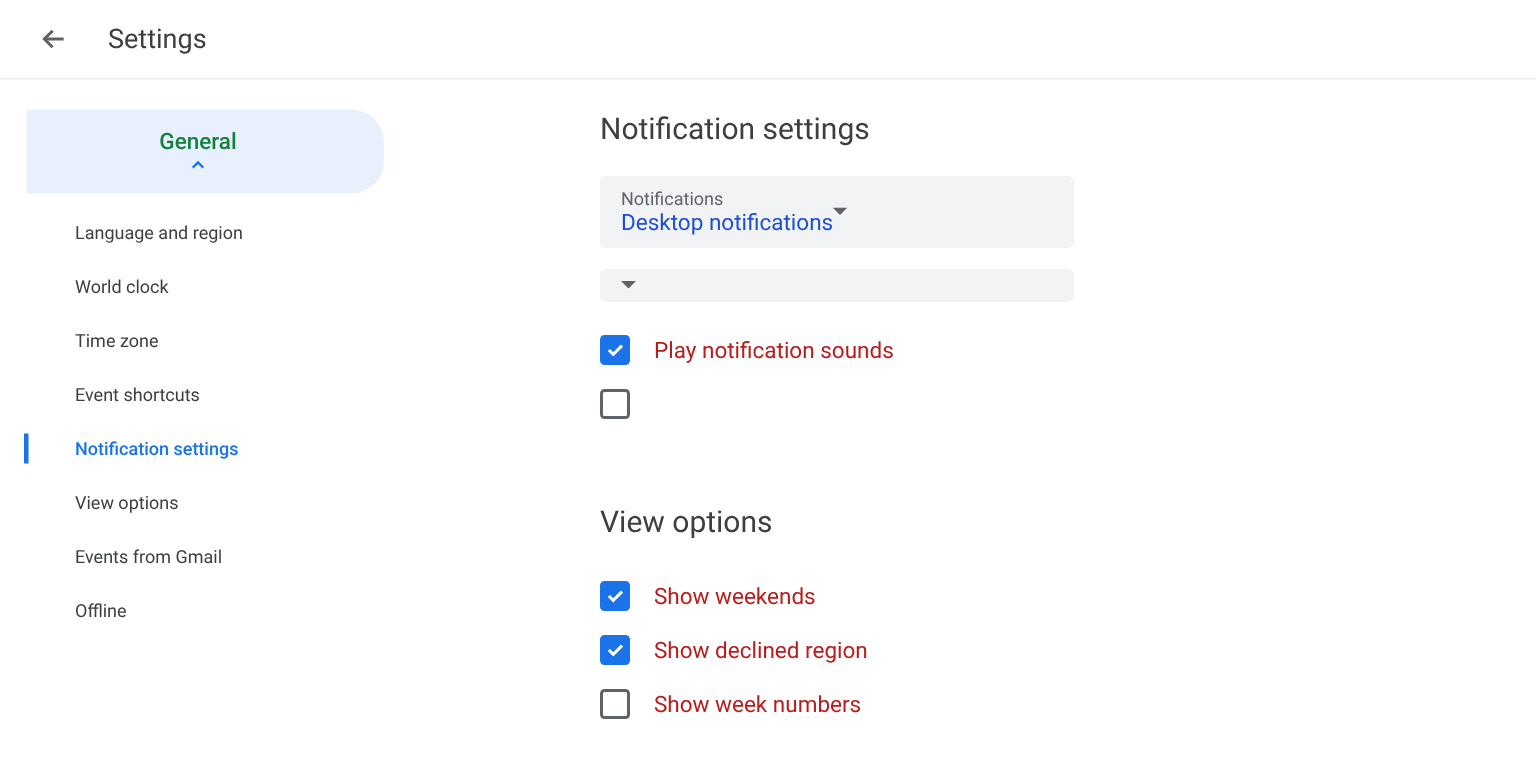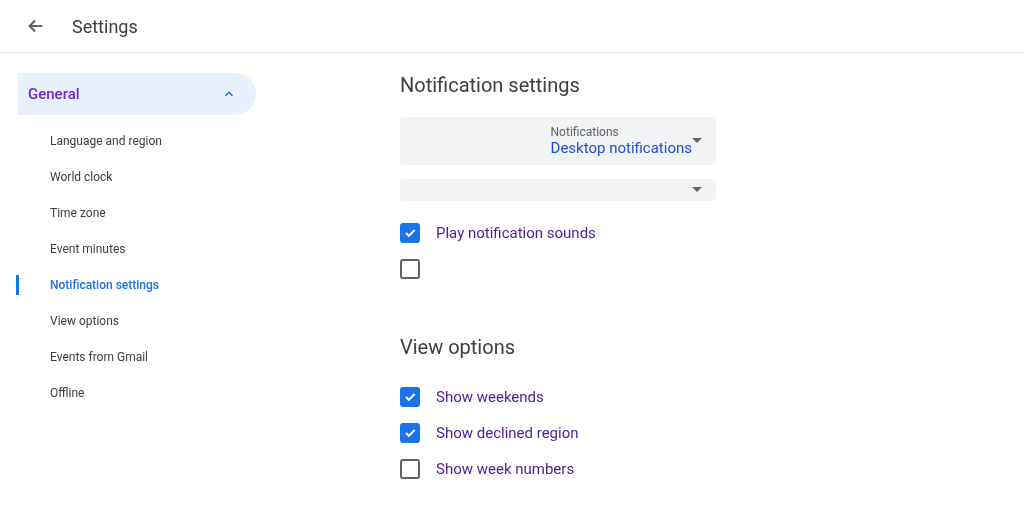--- a/index.html
+++ b/index.html
@@ -36,27 +36,28 @@
     .sidebar {
       width: 280px;
       padding: 20px 0 0 18px;
       overflow-y: auto;
     }
     .sidebar-category {
       display: flex;
       align-items: center;
       justify-content: space-between;
       background: #e8f0fe;
-      color: #6d28d9;
+      color: #15803d;
       font-weight: 500;
       font-size: 15px;
       padding: 12px 20px 12px 10px;
       border-radius: 0 22px 22px 0;
       width: 238px;
       cursor: pointer;
+      flex-direction: column;
     }
     .sidebar-items {
       padding: 8px 0 0 18px;
       border-left: none;
     }
     .sidebar-item {
       font-size: 12px;
       color: #3c4043;
       padding: 11px 10px 11px 14px;
       cursor: pointer;
@@ -90,21 +91,21 @@
       margin-bottom: 20px;
     }
     .dropdown {
       background: #f1f3f4;
       border-radius: 4px;
       padding: 8px 14px;
       width: 316px;
       margin-bottom: 14px;
       display: flex;
       align-items: center;
-      justify-content: flex-end;
+      justify-content: flex-start;
       cursor: pointer;
     }
     .dropdown-text { display: flex; flex-direction: column; }
     .dropdown-label {
       font-size: 12px;
       color: #5f6368;
     }
     .dropdown-value {
       font-size: 15px;
       color: #1d4ed8;
@@ -127,21 +128,21 @@
       flex-shrink: 0;
     }
     .checkbox.checked {
       background: #1a73e8;
       border-color: #1a73e8;
     }
     .checkbox.checked svg { display: block; }
     .checkbox svg { display: none; }
     .checkbox-label {
       font-size: 15px;
-      color: #4c1d95;
+      color: #b91c1c;
     }
   </style>
 </head>
 <body>
 
 <div class="header">
   <div class="back-arrow">
     <svg width="22" height="22" viewBox="0 0 24 24" fill="none" stroke="currentColor" stroke-width="2.2">
         <path d="M19 12H5"></path>
         <path d="M11 18l-6-6 6-6"></path>
@@ -156,21 +157,21 @@
     <div class="sidebar-category">
       <span>General</span>
       <svg width="14" height="14" viewBox="0 0 24 24" fill="none" stroke="#1a73e8" stroke-width="2.5">
           <path d="M6 15l6-6 6 6"></path>
         </svg>
     </div>
     <div class="sidebar-items">
       <div class="sidebar-item"><span>Language and region</span></div>
       <div class="sidebar-item"><span>World clock</span></div>
       <div class="sidebar-item"><span>Time zone</span></div>
-      <div class="sidebar-item"><span>Event minutes</span></div>
+      <div class="sidebar-item"><span>Event shortcuts</span></div>
       <div class="sidebar-item active"><span>Notification settings</span></div>
       <div class="sidebar-item"><span>View options</span></div>
       <div class="sidebar-item"><span>Events from Gmail</span></div>
       <div class="sidebar-item"><span>Offline</span></div>
     </div>
   </div>
 
   <div class="main">
 
     <div class="section">

